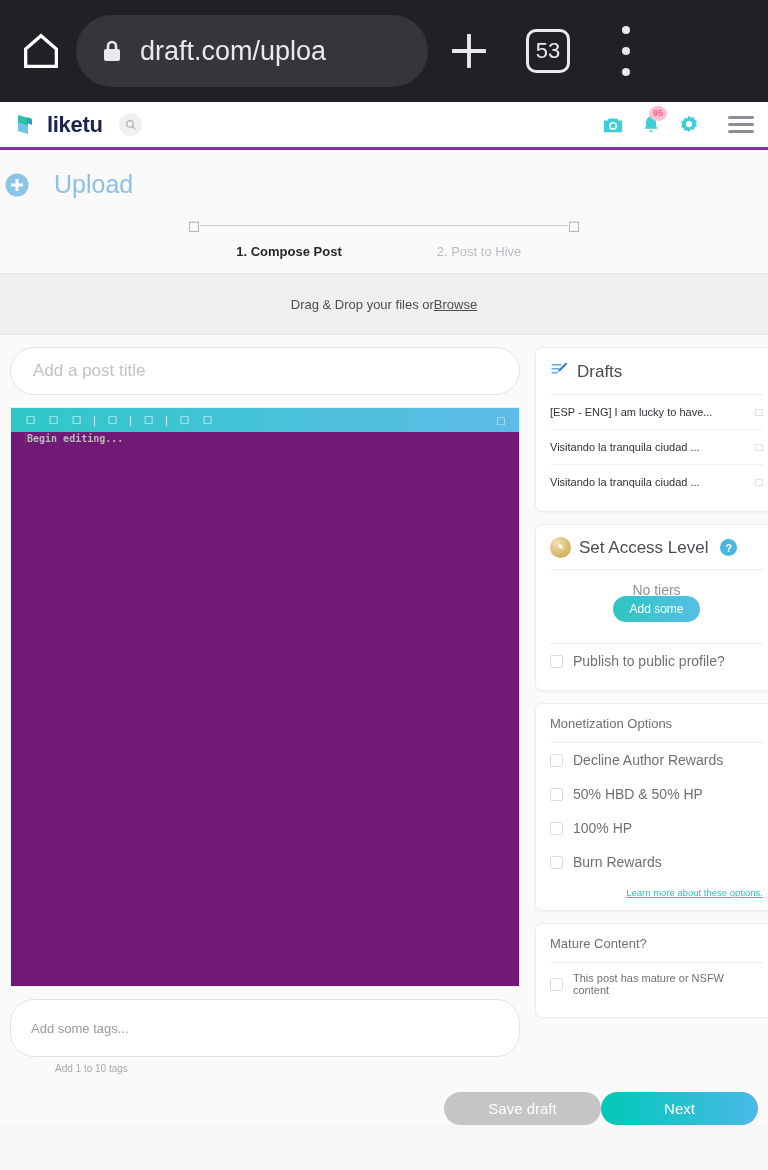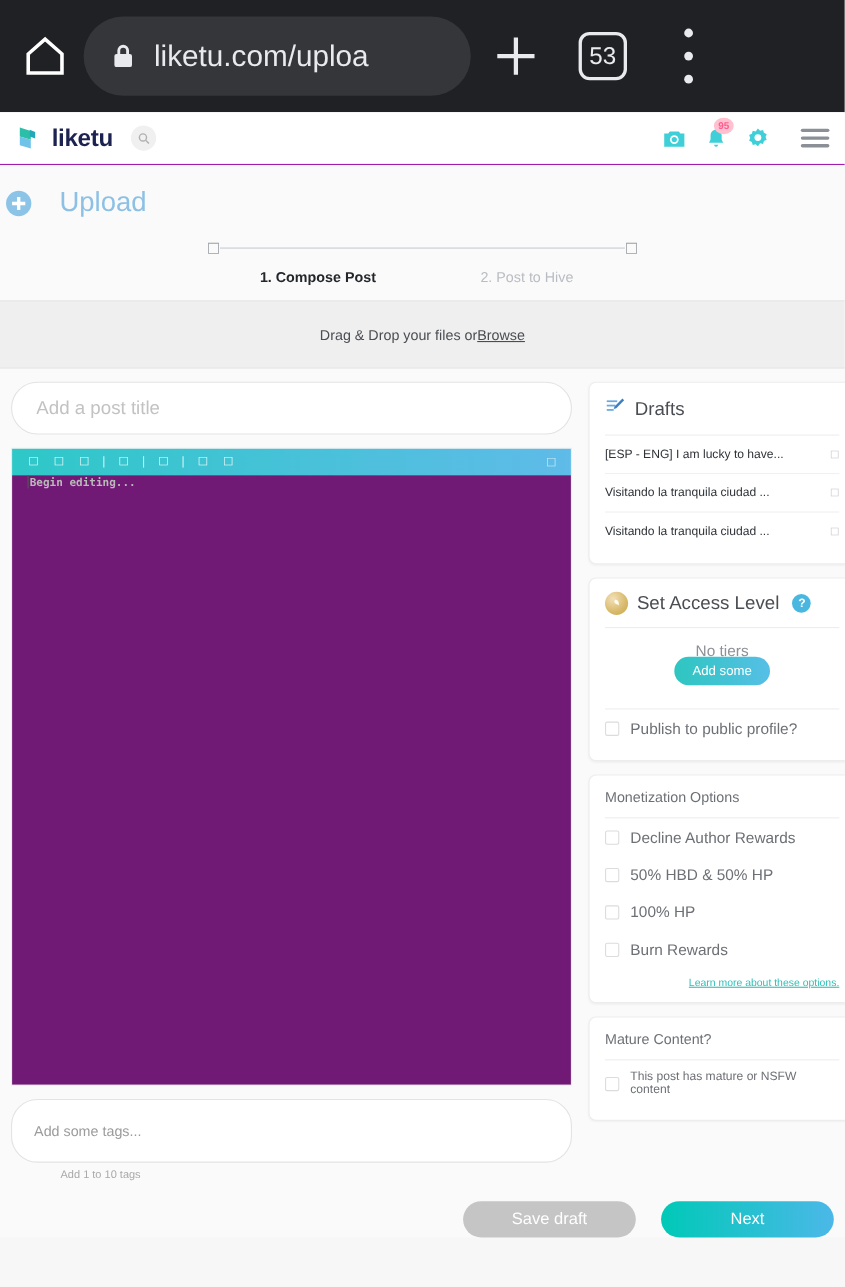--- a/index.html
+++ b/index.html
@@ -34,21 +34,21 @@
     border-radius: 10px; color: #e8eaed; font-size: 22px; font-weight: normal;
     display: flex; align-items: center; justify-content: center;
     margin-left: 16px;
   }
   .kebab { width: 44px; height: 50px; display:flex; flex-direction:column;
            align-items:center; justify-content:space-between; margin-left: 22px; }
   .kebab span { width: 8px; height: 8px; border-radius: 50%; background: #e8eaed; display:block; }
 
   
   .site-nav {
-    height: 48px; background: #ffffff; border-bottom: 1px solid #a21caf;
+    height: 48px; background: #ffffff; border-bottom: 3px solid #a21caf;
     display: flex; align-items: center; padding: 0 14px;
   }
   .logo-wrap { display:flex; align-items:center; gap: 7px; }
   .logo-mark { width: 26px; height: 26px; }
   .logo-text { font-size: 22px; font-weight: 700; color: #1c2350; letter-spacing: -0.3px; }
   .nav-search {
     width: 23px; height: 23px; border-radius: 50%; background: #f0f0f0;
     margin-left: 16px; display:flex; align-items:center; justify-content:center;
   }
   .nav-right { margin-left: auto; display: flex; align-items: center; gap: 16px; }
@@ -180,21 +180,21 @@
   }
   .cb-label { font-size: 14px; color: #6d7075; }
   .cb-label-sm { font-size: 11px; color: #6d7075; }
   .learn-more {
     display:block; text-align:right; font-size: 9.5px; color: #2fbfb8;
     text-decoration: underline; margin-top: 8px;
   }
 
   
   .footer-btns {
-    display:flex; justify-content: flex-end; gap: 23px;
+    display:flex; justify-content: flex-end; gap: 0;
     padding: 18px 10px 0 0;
   }
   .btn {
     border: none; border-radius: 22px; height: 33px; width: 157px;
     font-size: 15px; color: #fff; cursor: pointer;
     font-family: "Liberation Sans", sans-serif;
   }
   .btn-save { background: #c5c5c5; }
   .btn-next { background: linear-gradient(90deg, #00c9b7 0%, #4bb8e8 100%); }
 </style>
@@ -208,21 +208,21 @@
     </svg>
   </div>
 
   <div class="omnibox">
     <span class="lock-icon">
       <svg viewBox="0 0 24 24" width="24" height="28" fill="#e8eaed">
         <rect x="4" y="10" width="16" height="12" rx="2"></rect>
         <path d="M8 10 V7 a4 4 0 0 1 8 0 v3" fill="none" stroke="#e8eaed" stroke-width="2.6"></path>
       </svg>
     </span>
-    <span class="omnibox-url">liketu.com/uploa</span>
+    <span class="omnibox-url">draft.com/uploa</span>
   </div>
 
   <div class="chrome-btn plus-btn">
     <svg viewBox="0 0 24 24" width="58" height="58" stroke="#e8eaed" stroke-width="1.6">
       <line x1="12" y1="5" x2="12" y2="19"></line>
         <line x1="5" y1="12" x2="19" y2="12"></line>
     </svg>
   </div>
 
   <div class="tabcount">53</div>

